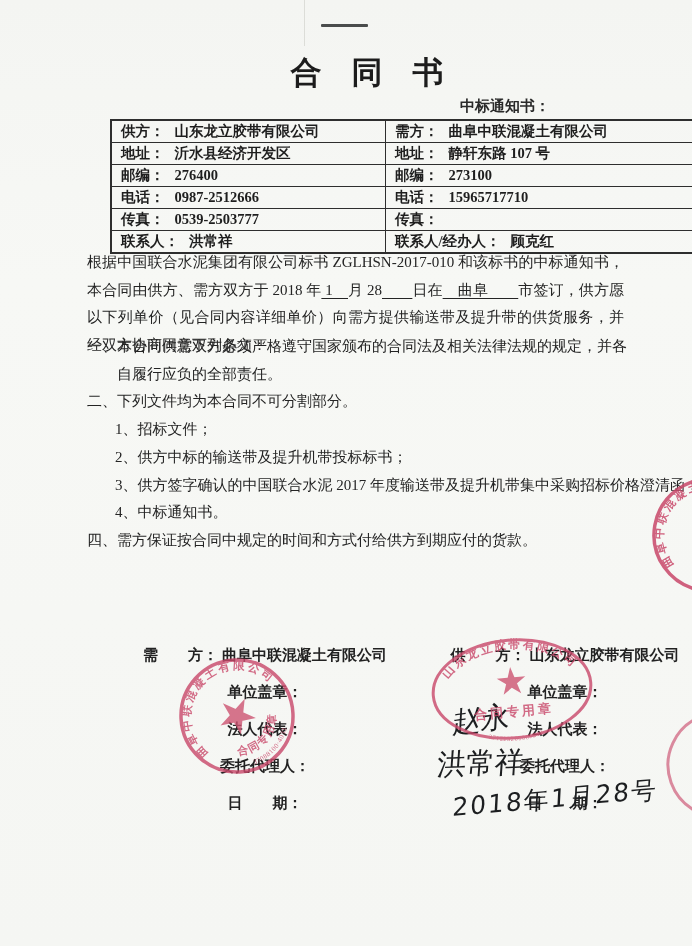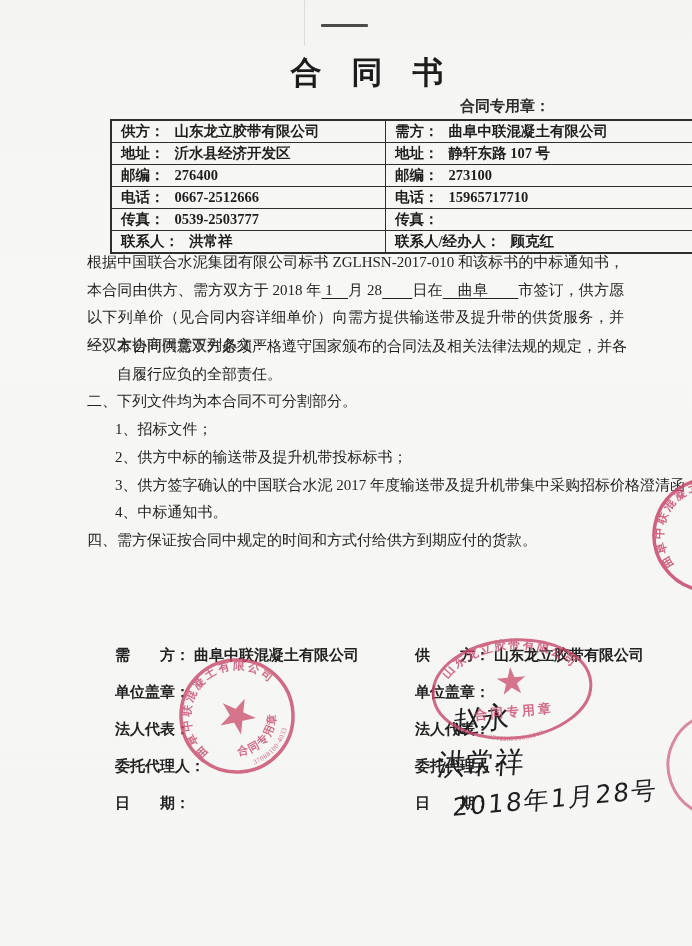--- a/index.html
+++ b/index.html
@@ -46,21 +46,21 @@
   .u { text-decoration:underline; text-underline-offset:3px; }
   .clauses {
     position:absolute; left:87px; top:333px; width:545px;
     font-size:15px; line-height:27.7px; color:#242424;
   }
   .clause { padding-left:30px; text-indent:-30px; }
   .subitem { padding-left:28px; white-space:nowrap; }
   .sig-col { position:absolute; top:640px; width:300px; font-size:15px; font-weight:bold; color:#222; }
   .sig-col.buyer { left:115px; }
   .sig-col.supplier { left:415px; }
-  .sig-row { height:37px; line-height:30px; white-space:nowrap; }
+  .sig-row { height:37px; line-height:30px; white-space:nowrap;text-align:center; }
   .sig-row .val { margin-left:4px; font-weight:bold; }
   .hand {
     position:absolute; font-family:"DejaVu Sans","Liberation Sans",sans-serif;
     color:#1c1e20; white-space:nowrap; font-weight:normal;
   }
   .hand.legal { left:452px; top:700px; font-size:29px; transform:rotate(-7deg) skewX(-10deg); }
   .hand.agent { left:437px; top:744px; font-size:29px; transform:rotate(-2deg) skewX(-6deg); }
   .hand.date  { left:452px; top:782px; font-size:25px; transform:rotate(-5deg) skewX(-8deg); letter-spacing:2px; }
   .footer {
     position:absolute; left:0; top:876px; width:100%;
@@ -78,37 +78,37 @@
 </head>
 <body>
 
 <div class="page">
 
   <div class="crease"></div>
   <div class="top-dash"></div>
 
   <div class="title">合同书</div>
 
-  <div class="contract-no">合同专用章：</div>
+  <div class="contract-no">中标通知书：</div>
 
   <div class="parties">
     <div class="p-row">
       <div class="p-cell left"><span>供方：</span><span class="val">山东龙立胶带有限公司</span></div>
       <div class="p-cell right"><span>需方：</span><span class="val">曲阜中联混凝土有限公司</span></div>
     </div>
     <div class="p-row">
       <div class="p-cell left"><span>地址：</span><span class="val">沂水县经济开发区</span></div>
       <div class="p-cell right"><span>地址：</span><span class="val">静轩东路 107 号</span></div>
     </div>
     <div class="p-row">
       <div class="p-cell left"><span>邮编：</span><span class="val">276400</span></div>
       <div class="p-cell right"><span>邮编：</span><span class="val">273100</span></div>
     </div>
     <div class="p-row">
-      <div class="p-cell left"><span>电话：</span><span class="val">0667-2512666</span></div>
+      <div class="p-cell left"><span>电话：</span><span class="val">0987-2512666</span></div>
       <div class="p-cell right"><span>电话：</span><span class="val">15965717710</span></div>
     </div>
     <div class="p-row">
       <div class="p-cell left"><span>传真：</span><span class="val">0539-2503777</span></div>
       <div class="p-cell right"><span>传真：</span><span class="val"></span></div>
     </div>
     <div class="p-row">
       <div class="p-cell left"><span>联系人：</span><span class="val">洪常祥</span></div>
       <div class="p-cell right"><span>联系人/经办人：</span><span class="val">顾克红</span></div>
     </div>

